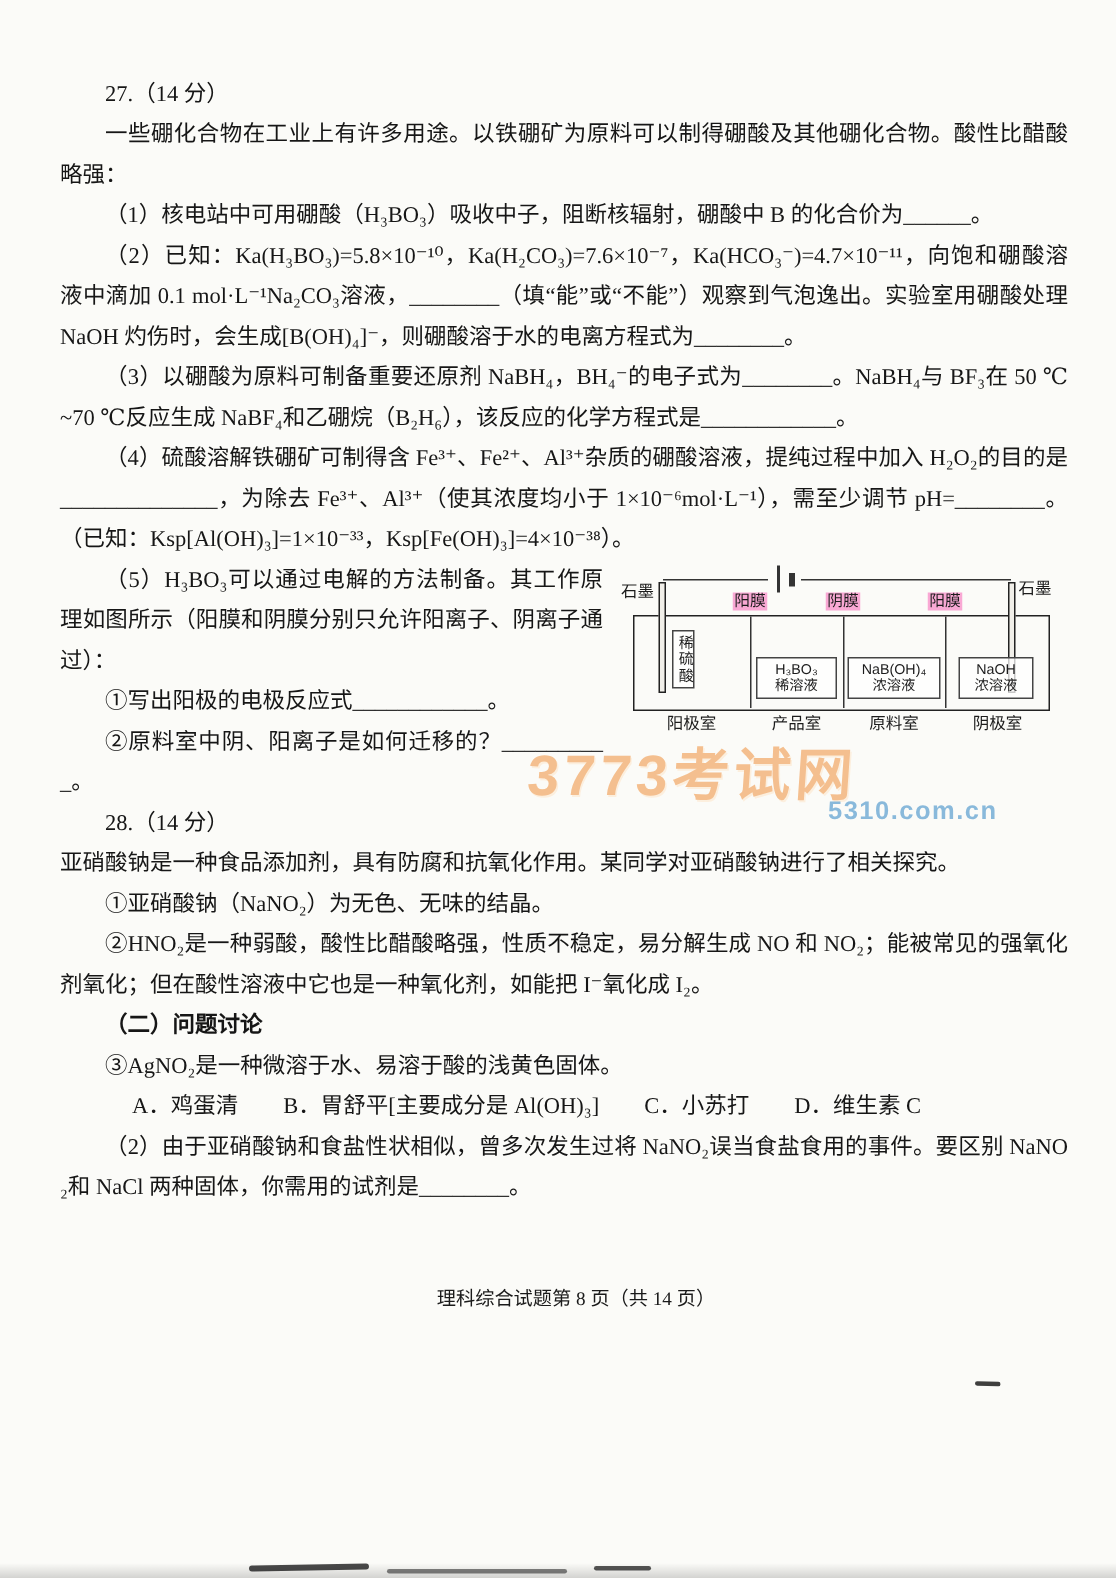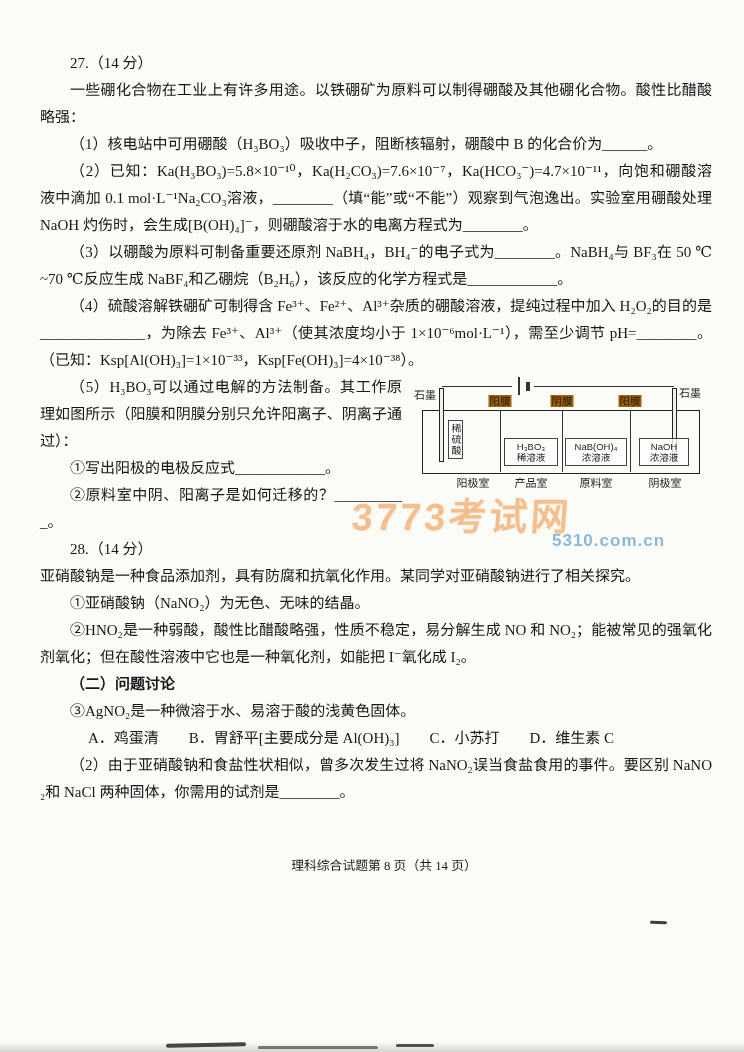--- a/index.html
+++ b/index.html
@@ -64,21 +64,21 @@
   }
   .bat-long  { position: absolute; left: 6px;  top: 0;   width: 2px;   height: 18px; background: #333; }
   .bat-short { position: absolute; left: 14px; top: 5px; width: 3.5px; height: 9px;  background: #333; }
 
   .electrode-label { position: absolute; font-size: 11px; line-height: 12px; }
   .electrode-label.left  { left: 2px;  top: 13px; }
   .electrode-label.right { left: 267px; top: 11px; }
 
   .mlab {
     position: absolute; top: 19px; font-size: 10.5px; line-height: 12px;
-    transform: translateX(-50%); background: #a16207; padding: 0 1px;
+    transform: translateX(-50%); background: #f9a8d4; padding: 0 1px;
   }
   .mlab.m1 { left: 88px; }
   .mlab.m2 { left: 150px; }
   .mlab.m3 { left: 218px; }
 
   .cell-box {
     position: absolute; left: 10px; top: 34px; width: 278px; height: 64px;
     border: 1.5px solid #222;
   }
   .electrode {
@@ -108,21 +108,21 @@
     font-size: 10px; padding: 2px 1px;
   }
   .sol.sol2 { left: 92px;  top: 62px; width: 54px; }
   .sol.sol3 { left: 153px; top: 62px; width: 62px; }
   .sol.sol4 { left: 227px; top: 62px; width: 50px; }
 
   .room {
     position: absolute; top: 101px; font-size: 11px; line-height: 13px;
     transform: translateX(-50%); white-space: nowrap;
   }
-  .room.r1 { left: 61px; font-family: Liberation Serif, serif; }
+  .room.r1 { left: 49px; font-family: Liberation Serif, serif; }
   .room.r2 { left: 119px; }
   .room.r3 { left: 184px; }
   .room.r4 { left: 253px; }
 
   
   .footer {
     position: absolute; left: 12px; top: 855px; width: 100%;
     text-align: center; font-size: 12.8px; color: #1a1a1a;
     margin: 0;
   }

